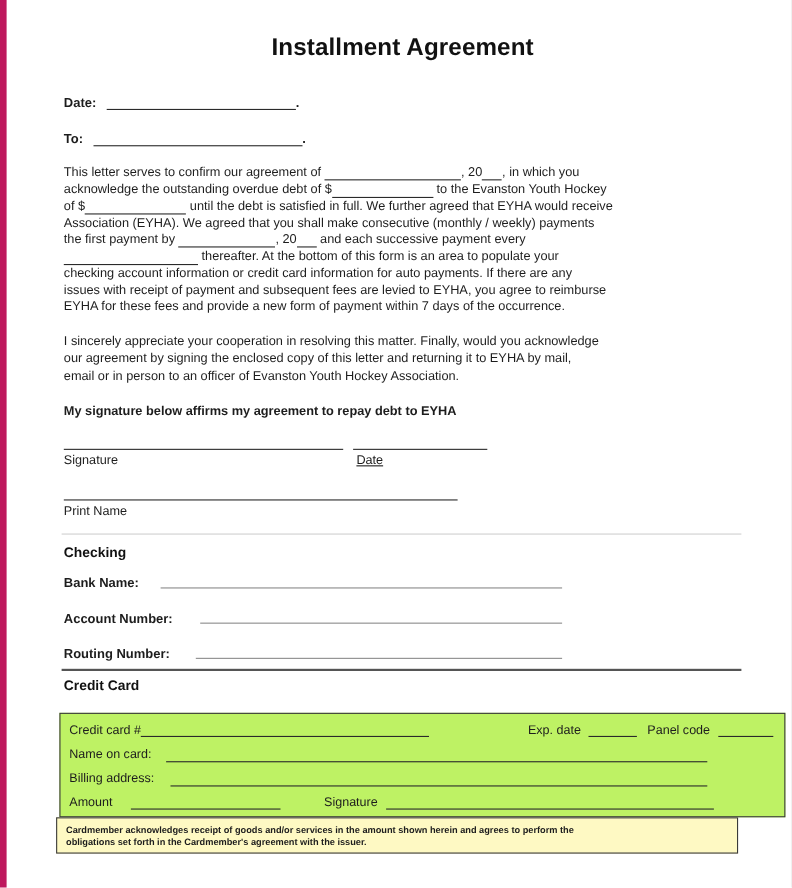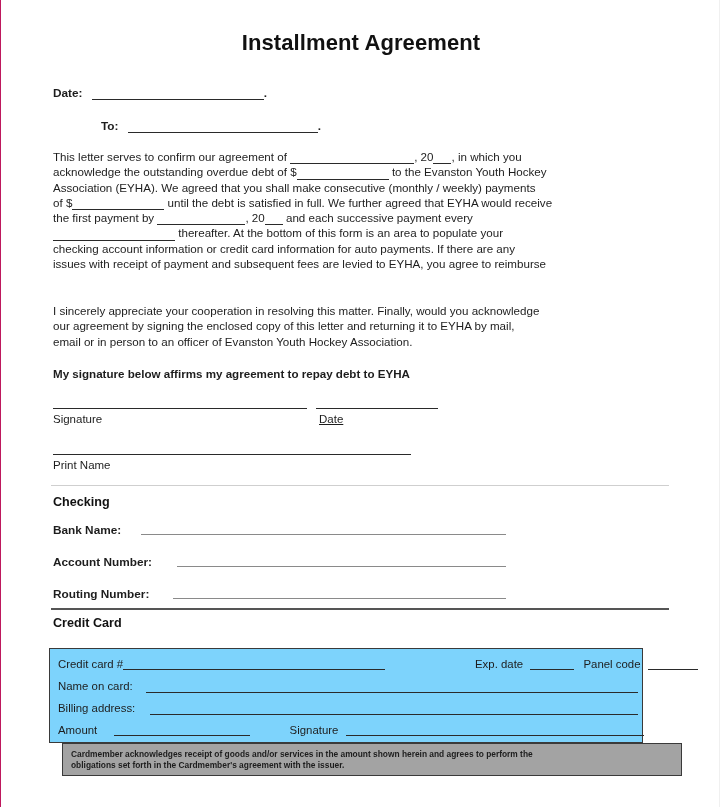--- a/index.html
+++ b/index.html
@@ -12,21 +12,21 @@
     font-family: "Liberation Sans", "DejaVu Sans", sans-serif;
     color: #1a1a1a;
     -webkit-font-smoothing: antialiased;
   }
 
   .page {
     position: relative;
     width: 720px;
     height: 807px;
     background: #ffffff;
-    border-left: 1px solid #be185d;
+    border-left: 6px solid #be185d;
     border-right: 1px solid #f0f0f0;
     box-sizing: border-box;
     overflow: hidden;
   }
 
   
   .doc-title {
     position: absolute;
     top: 30px;
     left: 0;
@@ -99,42 +99,42 @@
     font-size: 12.6px;
     font-weight: bold;
     color: #111111;
   }
 
   
   .cc-box {
     position: absolute;
     left: 48px;
     top: 648px;
-    width: 594px;
+    width: 660px;
     height: 95px;
     border: 1.6px solid #3a3a3a;
     box-sizing: border-box;
-    background: #7dd3fc;
+    background: #bef264;
   }
   .cc-row {
     position: absolute;
     font-size: 11.4px;
     color: #1d1d1d;
     white-space: nowrap;
   }
 
   .fineprint-box {
     position: absolute;
-    left: 61px;
+    left: 45px;
     top: 743px;
     width: 620px;
     height: 33px;
     border: 1.4px solid #3a3a3a;
     box-sizing: border-box;
-    background: #a3a3a3;
+    background: #fef9c3;
   }
   .fineprint-text {
     position: absolute;
     left: 8px;
     top: 5px;
     width: 600px;
     font-size: 8.4px;
     line-height: 10.5px;
     font-weight: bold;
     color: #1d1d1d;
@@ -145,40 +145,41 @@
 
 <div class="page">
 
   <div class="doc-title">Installment Agreement</div>
 
   <div class="fieldline-row" style="top:86px;">
     <span>Date:</span>
     <span class="blank" style="width:172px; margin-left:6px;"></span><span>.</span>
   </div>
 
-  <div class="fieldline-row" style="top:119px;margin-left:48px;">
+  <div class="fieldline-row" style="top:119px;">
     <span>To:</span>
     <span class="blank" style="width:190px; margin-left:6px;"></span><span>.</span>
   </div>
 
   <div class="body-text" style="top:149px;">
     <div><span>This letter serves to confirm our agreement of </span><span class="blank" style="width:124px;"></span><span>, 20</span><span class="blank" style="width:18px;"></span><span>, in which you</span></div>
 
     <div><span>acknowledge the outstanding overdue debt of $</span><span class="blank" style="width:92px;"></span><span> to the Evanston Youth Hockey</span></div>
 
+    <div><span>of $</span><span class="blank" style="width:92px;"></span><span> until the debt is satisfied in full. We further agreed that EYHA would receive</span></div>
+
     <div>Association (EYHA). We agreed that you shall make consecutive (monthly / weekly) payments</div>
-
-    <div><span>of $</span><span class="blank" style="width:92px;"></span><span> until the debt is satisfied in full. We further agreed that EYHA would receive</span></div>
 
     <div><span>the first payment by </span><span class="blank" style="width:88px;"></span><span>, 20</span><span class="blank" style="width:18px;"></span><span> and each successive payment every</span></div>
 
     <div><span class="blank" style="width:122px;"></span><span> thereafter.  At the bottom of this form is an area to populate your</span></div>
 
     <div>checking account information or credit card information for auto payments.  If there are any</div>
     <div>issues with receipt of payment and subsequent fees are levied to EYHA, you agree to reimburse</div>
+    <div>EYHA for these fees and provide a new form of payment within 7 days of the occurrence.</div>
   </div>
 
   <div class="body-text" style="top:303px;">
     <div>I sincerely appreciate your cooperation in resolving this matter. Finally, would you acknowledge</div>
     <div>our agreement by signing the enclosed copy of this letter and returning it to EYHA by mail,</div>
     <div>email or in person to an officer of Evanston Youth Hockey Association.</div>
   </div>
 
   <div class="body-text" style="top:366px;font-weight:bold;">
     <div>My signature below affirms my agreement to repay debt to EYHA</div>

